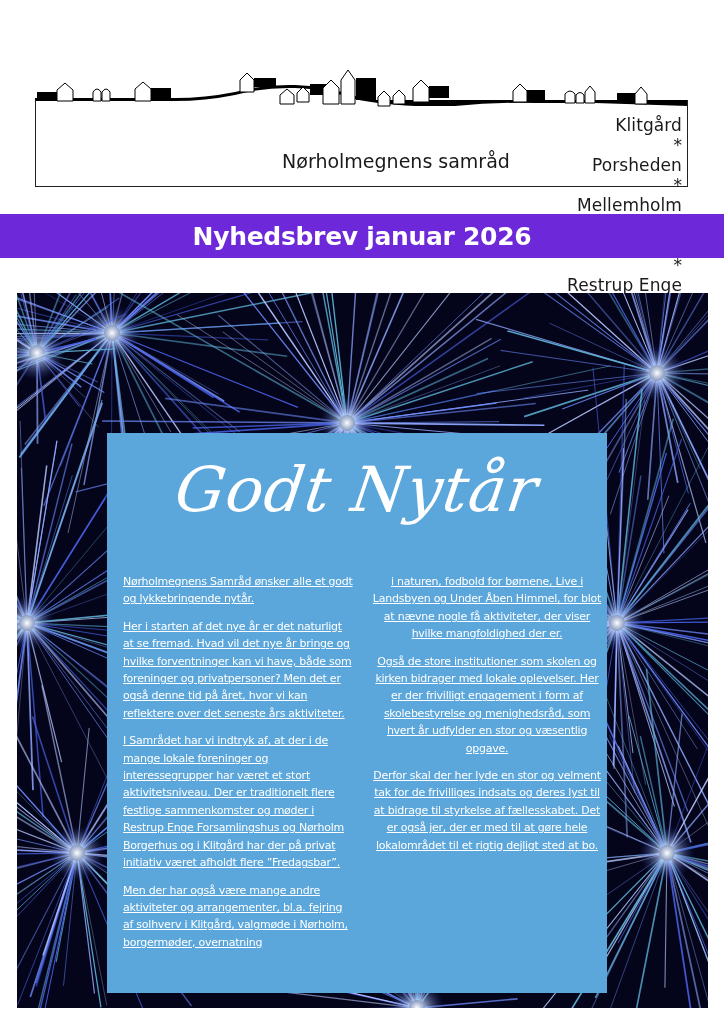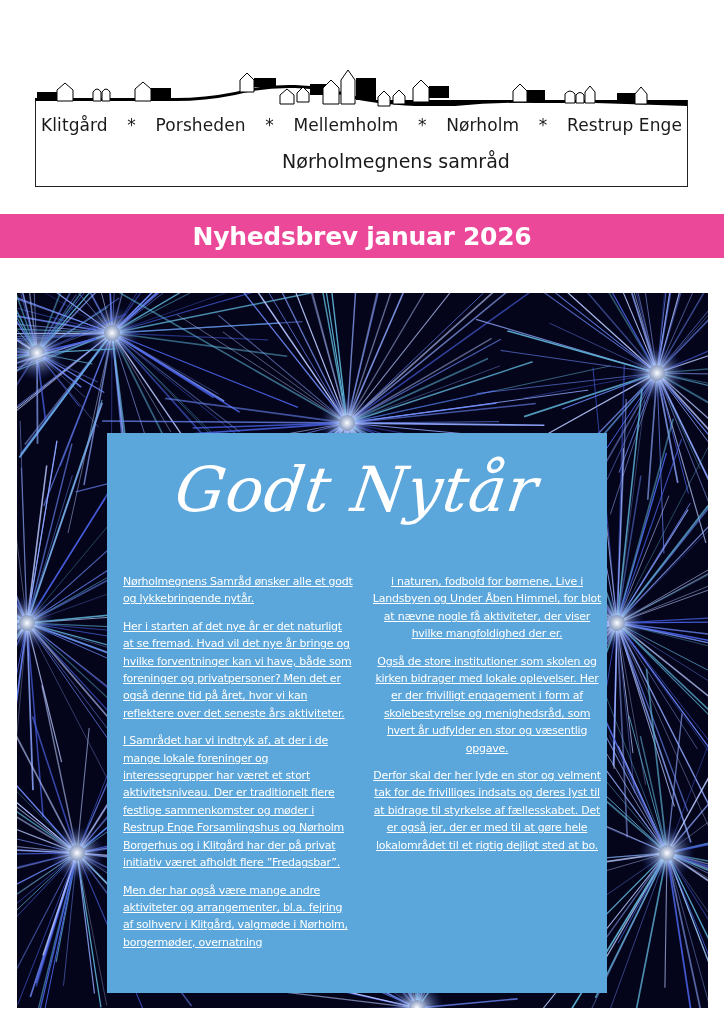--- a/index.html
+++ b/index.html
@@ -16,30 +16,31 @@
   .logo .frame {
     position: absolute; left: 0; top: 30px; width: 651px; height: 86px;
     border-left: 1.5px solid #222; border-right: 1.5px solid #222; border-bottom: 1.5px solid #222;
   }
   .villages {
     position: absolute; left: 0; top: 45px; width: 653px;
     display: flex; justify-content: space-between; align-items: flex-end;
     padding: 0 6px; box-sizing: border-box;
     font-family: "DejaVu Sans", sans-serif; font-size: 17px; color: #1a1a1a;
     letter-spacing: 0.1px;
+    flex-direction: column;
   }
   .villages .sep { font-size: 17px; }
   .org-name {
     position: absolute; left: 0; top: 80px; width: 722px; text-align: center;
     font-family: "DejaVu Sans", sans-serif; font-size: 19px; color: #1a1a1a;
   }
   
   .banner {
     position: absolute; left: 0; top: 214px; width: 724px; height: 44px;
-    background: #ec4899;
+    background: #6d28d9;
     display: flex; align-items: center; justify-content: center;
   }
   .banner h1 {
     margin: 0; color: #ffffff; font-size: 25px; font-weight: bold;
     font-family: "DejaVu Sans", sans-serif; letter-spacing: -0.3px;
   }
   
   .photo {
     position: absolute; left: 17px; top: 293px; width: 691px; height: 715px;
     background: #04051a; overflow: hidden;

